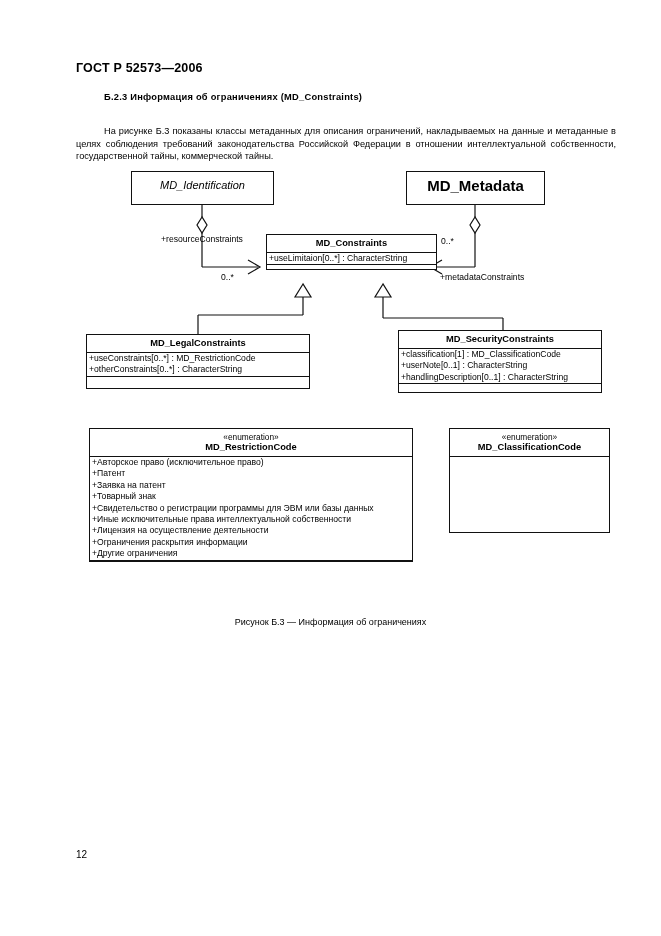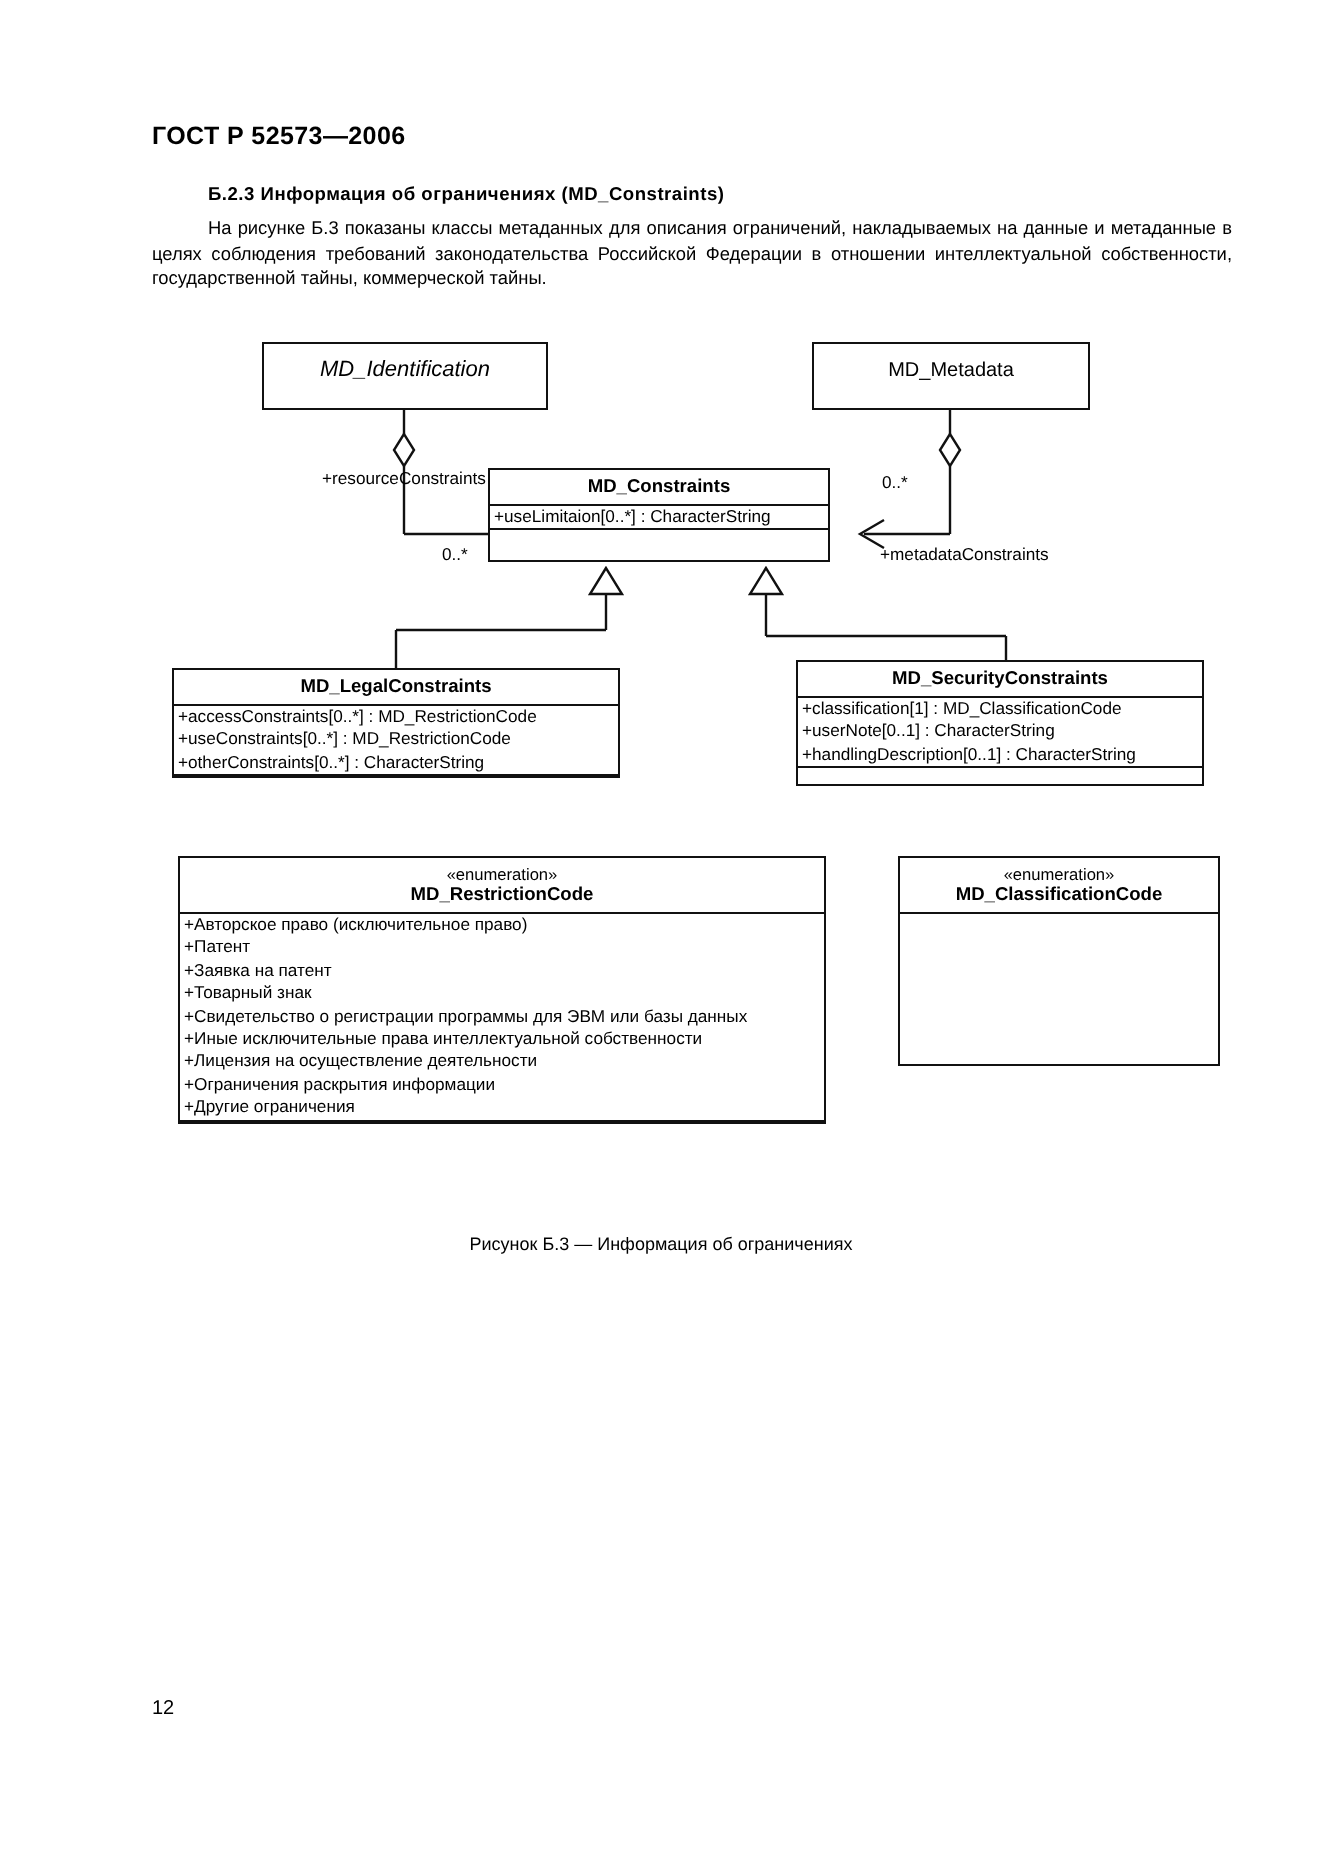--- a/index.html
+++ b/index.html
@@ -34,21 +34,21 @@
     position: absolute;
     left: 104px;
     top: 92px;
     font-size: 9.3px;
     font-weight: bold;
     letter-spacing: 0.25px;
   }
   .intro-para {
     position: absolute;
     left: 76px;
-    top: 108px;
+    top: 125px;
     width: 540px;
     font-size: 9.2px;
     line-height: 12.6px;
     text-align: justify;
     text-indent: 28px;
   }
 
   
   .fig-caption {
     position: absolute;
@@ -88,22 +88,22 @@
     box-sizing: border-box;
   }
   .uml-title {
     text-align: center;
     font-size: 9.3px;
     font-weight: bold;
     padding: 3px 2px 3px 2px;
     line-height: 11px;
   }
   .uml-title.plain {
-    font-weight: normal;
-    font-size: 10px;
+    font-weight: bold;
+    font-size: 15px;
     padding: 8px 2px;
   }
   .uml-title.italic {
     font-weight: normal;
     font-style: italic;
     font-size: 11px;
     padding: 8px 2px;
     text-align: center;
   }
   .uml-stereo {
@@ -173,32 +173,31 @@
     </svg>
 
     <div class="uml-box" style="left:131px; top:171px; width:143px; height:34px;">
       <div class="uml-title italic">MD_Identification</div>
     </div>
 
     <div class="uml-box" style="left:406px; top:171px; width:139px; height:34px;">
       <div class="uml-title plain">MD_Metadata</div>
     </div>
 
-    <div class="uml-box" style="left:244px; top:234px; width:171px; height:47px;">
+    <div class="uml-box" style="left:266px; top:234px; width:171px; height:36px;">
       <div class="uml-title">MD_Constraints</div>
       <div class="uml-compartment">
         <div class="uml-attr">+useLimitaion[0..*] : CharacterString</div>
       </div>
       <div class="uml-compartment uml-empty"></div>
     </div>
 
     <div class="uml-box" style="left:86px; top:334px; width:224px; height:55px;">
       <div class="uml-title">MD_LegalConstraints</div>
       <div class="uml-compartment">
-        <div class="uml-attr">+accessConstraints[0..*] : MD_RestrictionCode</div>
         <div class="uml-attr">+useConstraints[0..*] : MD_RestrictionCode</div>
         <div class="uml-attr">+otherConstraints[0..*] : CharacterString</div>
       </div>
       <div class="uml-compartment uml-empty"></div>
     </div>
 
     <div class="uml-box" style="left:398px; top:330px; width:204px; height:63px;">
       <div class="uml-title">MD_SecurityConstraints</div>
       <div class="uml-compartment">
         <div class="uml-attr">+classification[1] : MD_ClassificationCode</div>

